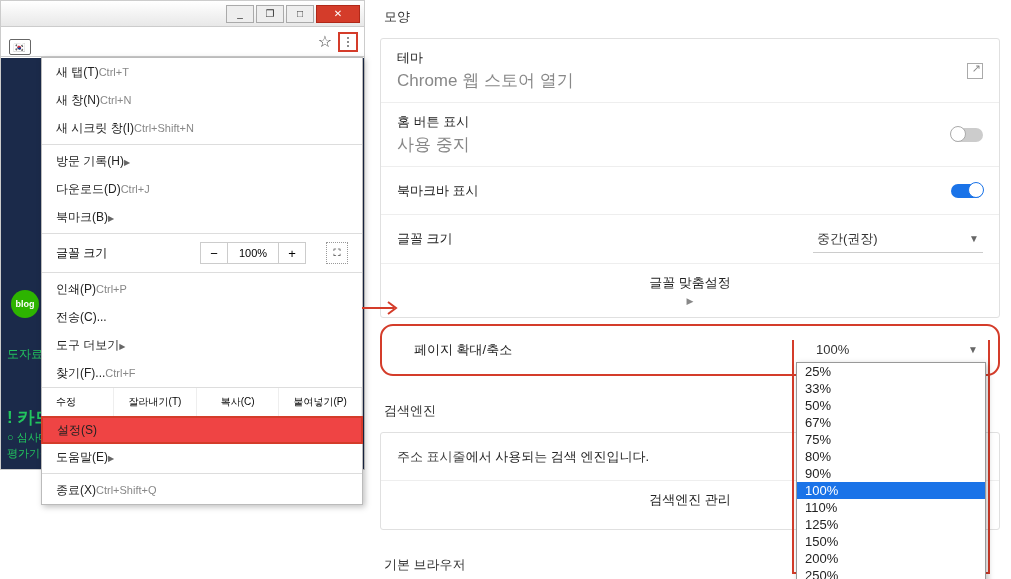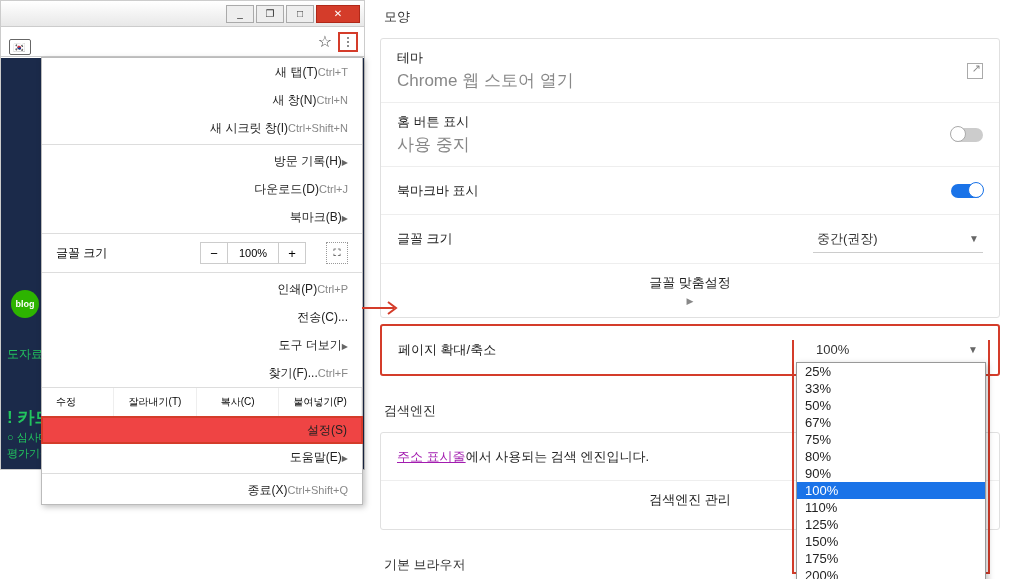--- a/index.html
+++ b/index.html
@@ -17,21 +17,21 @@
     .menu-btn { width:20px; height:20px; border:2px solid #d43c2a; display:flex; flex-direction:column; align-items:center; justify-content:center; gap:2px; }
     .menu-btn .dot { width:2px; height:2px; background:#666; border-radius:1px; }
 
     .bg-content { position:absolute; left:0; top:57px; bottom:0; right:0; background:#1b2a4a; color:#fff; }
     .small-icons { position:absolute; left:8px; top:38px; display:flex; flex-direction:column; gap:4px; font-size:9px; color:#333; }
     .small-icons .flag { width:22px; height:16px; border:1px solid #666; background:linear-gradient(90deg,#fff 40%, #fff 40%); border-radius:2px; display:flex; align-items:center; justify-content:center; font-size:10px; }
     .blog-icon{ position:absolute; left:10px; top:232px; width:28px; height:28px; background:#2db400; border-radius:14px; display:flex; align-items:center; justify-content:center; color:#fff; font-size:9px; font-weight:bold;}
     .bg-txt{ position:absolute; left:6px; font-size:12px; color:#22c55e; }
 
     .dropdown { position:absolute; left:40px; top:56px; width:322px; background:#fff; border:1px solid #bbb; box-shadow:2px 2px 6px rgba(0,0,0,.25); z-index:5; }
-    .dropdown .row { height:28px; display:flex; align-items:center; padding:0 14px; font-size:12px; color:#222; justify-content:flex-end; cursor:default; }
+    .dropdown .row { height:28px; display:flex; align-items:center; padding:0 14px; font-size:12px; color:#222; justify-content:flex-start; cursor:default; }
     .dropdown .sep { height:1px; background:#ddd; margin:2px 0; }
     .shortcut { color:#888; font-size:11px; }
     .arrow-r::after { content:"▶"; font-size:8px; color:#666; }
 
     .zoom-row { height:34px; display:flex; align-items:center; padding:0 14px; font-size:12px; gap:10px; }
     .zoom-ctrl { margin-left:auto; display:flex; align-items:center; gap:0; }
     .zoom-ctrl button { width:28px; height:22px; border:1px solid #ccc; background:#fff; font-size:13px; cursor:pointer; }
     .zoom-ctrl .pct { width:50px; height:22px; border:1px solid #ccc; border-left:0; border-right:0; display:flex; align-items:center; justify-content:center; font-size:11px; }
     .fullscreen { width:22px; height:22px; margin-left:10px; border:1px dotted #999; font-size:10px; display:flex; align-items:center; justify-content:center; }
 
@@ -52,27 +52,27 @@
     .open-icon::after{ content:"↗"; position:absolute; right:1px; top:-2px; font-size:11px; color:#888;}
 
     .toggle { width:32px; height:14px; background:#ccc; border-radius:7px; position:relative; }
     .toggle .knob { width:16px; height:16px; background:#fff; border:1px solid #aaa; border-radius:8px; position:absolute; top:-2px; left:-1px; }
     .toggle.on { background:#1a73e8; }
     .toggle.on .knob { left:17px; border-color:#1a73e8; background:#fff; }
 
     .select-like { min-width:170px; height:28px; border-bottom:1px solid #ccc; display:flex; align-items:center; justify-content:space-between; padding:0 4px; font-size:13px; color:#333; }
     .select-like .caret { font-size:10px; color:#666; }
 
-    .highlight-card { border:2px solid #d43c2a; border-radius:3px; }
+    .highlight-card { border:2px solid #d43c2a; border-radius:13px;padding-left:16px; }
     .zoom-dd { position:absolute; right:12px; top:36px; width:190px; border:1px solid #999; background:#fff; box-shadow:2px 2px 6px rgba(0,0,0,.25); z-index:10; max-height:260px; }
     .zoom-dd .opt { padding:1px 8px; font-size:13px; color:#222; }
     .zoom-dd .opt.sel { background:#1a73e8; color:#fff; }
     .zoom-dd-outer-br { border:2px solid #d43c2a; border-top:none; position:absolute; right:10px; top:340px; width:198px; height:234px; pointer-events:none; }
 
-    .link { color:#a21caf;text-decoration:underline; }
+    .link { color:#404040; }
     .chev::after{ content:"▶"; font-size:9px; color:#888;}
 
     .red-arrow{ position:absolute; left:360px; top:298px; z-index:9;}
   </style>
 </head>
 <body>
 
 <div class="left-panel">
   <div class="title-bar">
     <div class="tb-btn">_</div>
@@ -232,21 +232,20 @@
         <div class="opt">33%</div>
         <div class="opt">50%</div>
         <div class="opt">67%</div>
         <div class="opt">75%</div>
         <div class="opt">80%</div>
         <div class="opt">90%</div>
         <div class="opt sel">100%</div>
         <div class="opt">110%</div>
         <div class="opt">125%</div>
         <div class="opt">150%</div>
-        <div class="opt">175%</div>
         <div class="opt">200%</div>
         <div class="opt">250%</div>
       </div>
   </div>
 
   <div class="section-title" style="margin-top:18px;">검색엔진</div>
   <div class="card">
     <div class="card-row">
       <div><span class="link">주소 표시줄</span><span>에서 사용되는 검색 엔진입니다.</span></div>
     </div>

